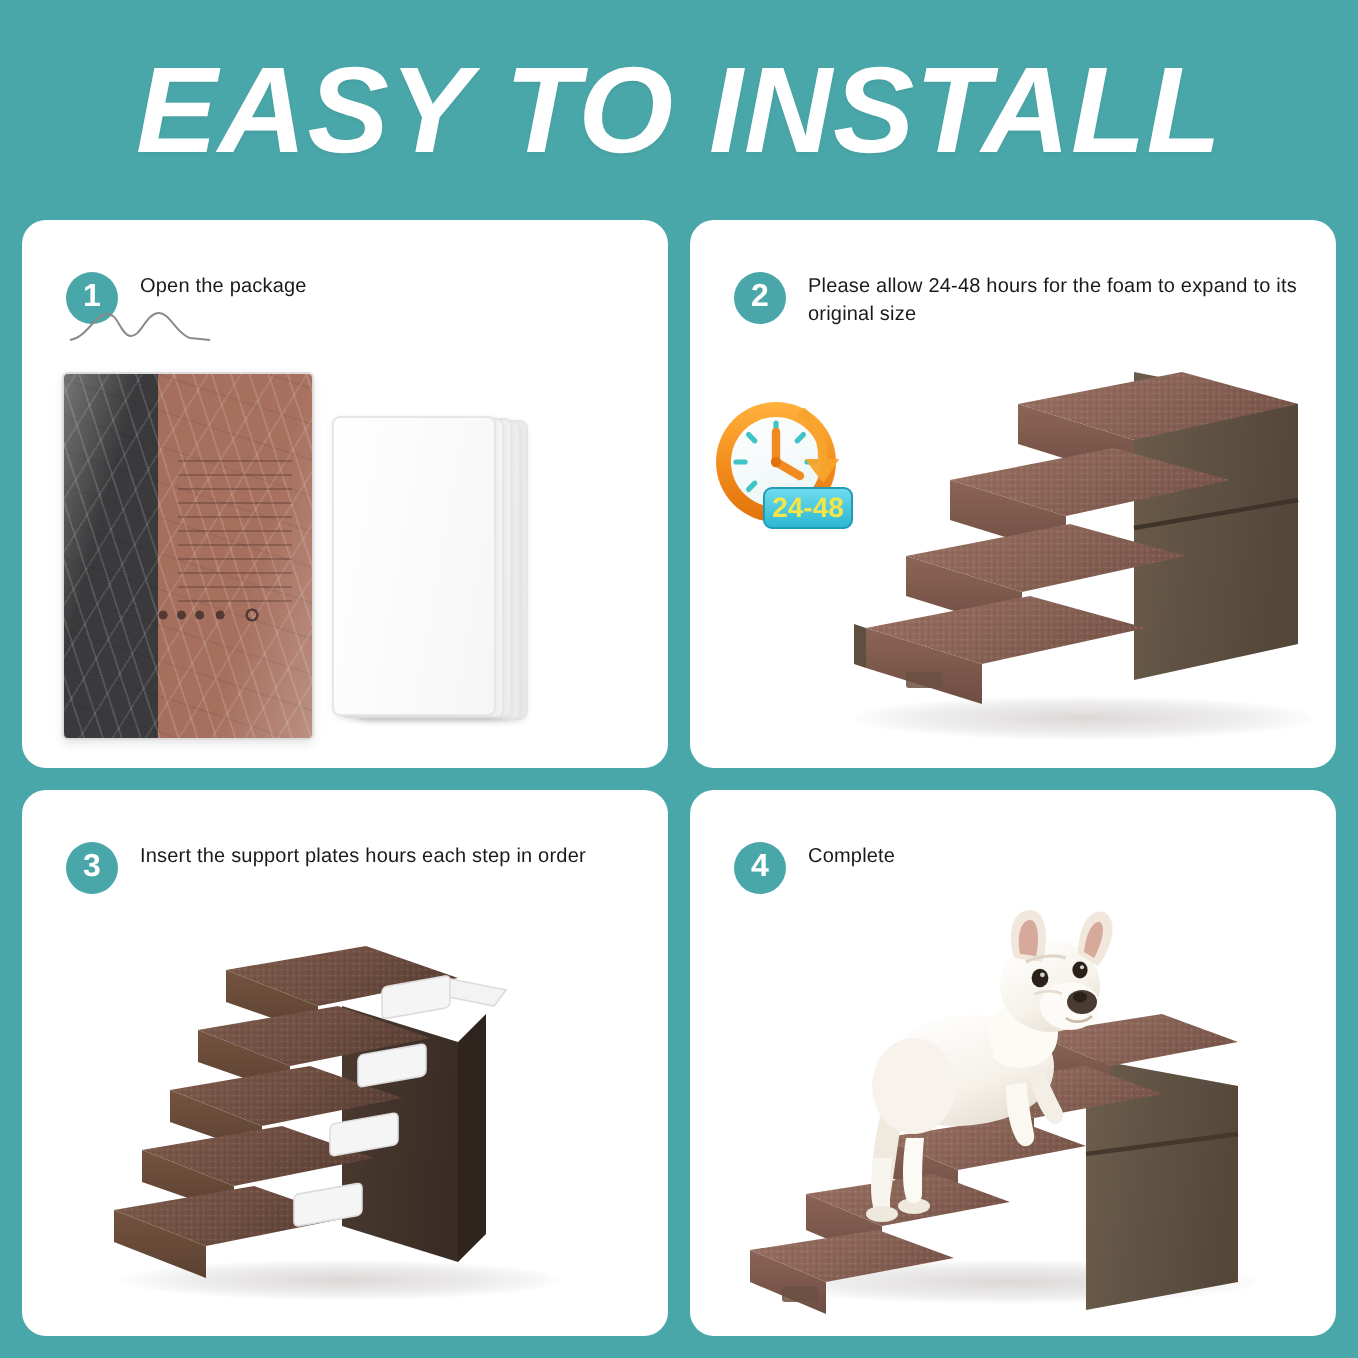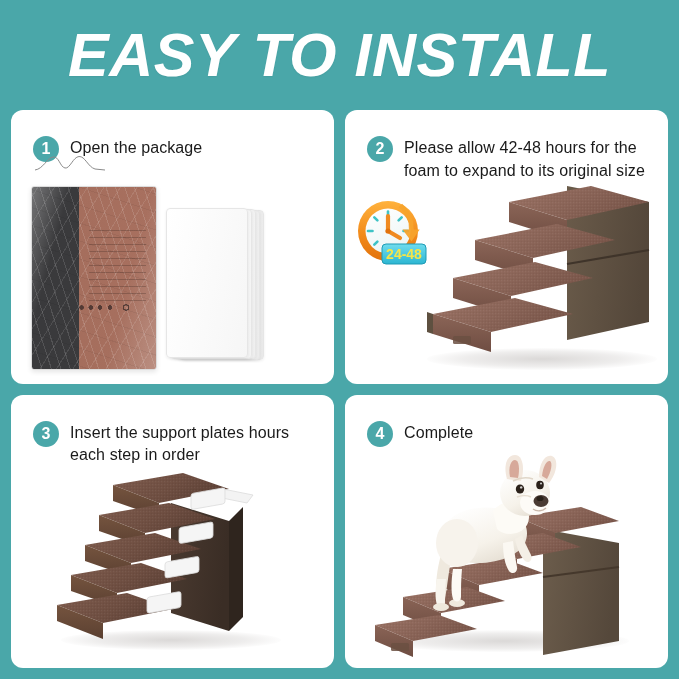--- a/index.html
+++ b/index.html
@@ -79,21 +79,21 @@
     color: #ffffff;
     font-size: 16px;
     font-weight: bold;
     display: flex;
     align-items: center;
     justify-content: center;
     line-height: 1;
     margin-top: 1px;
   }
   .step-text {
-    font-size: 16px;
+    font-size: 10px;
     color: #1a1a1a;
     line-height: 1.42;
     letter-spacing: 0.1px;
     padding-top: 2px;
   }
 
   
   .stage {
     position: absolute;
     left: 0;
@@ -231,21 +231,21 @@
           <div class="plate p3"></div>
           <div class="plate p4"></div>
           <div class="plate p5"></div>
         </div>
       </div>
     </div>
 
     <div class="card">
       <div class="step-head">
         <div class="badge">2</div>
-        <div class="step-text">Please allow 42-48 hours for the foam to expand to its original size</div>
+        <div class="step-text">Please allow 24-48 hours for the foam to expand to its original size</div>
       </div>
       <div class="stage">
 
         <svg class="clock" viewBox="0 0 80 78">
           <defs>
             <linearGradient id="ringG" x1="0" y1="0" x2="0" y2="1">
               <stop offset="0%" stop-color="#ffb23d"></stop>
               <stop offset="55%" stop-color="#f28b1b"></stop>
               <stop offset="100%" stop-color="#e2720c"></stop>
             </linearGradient>

